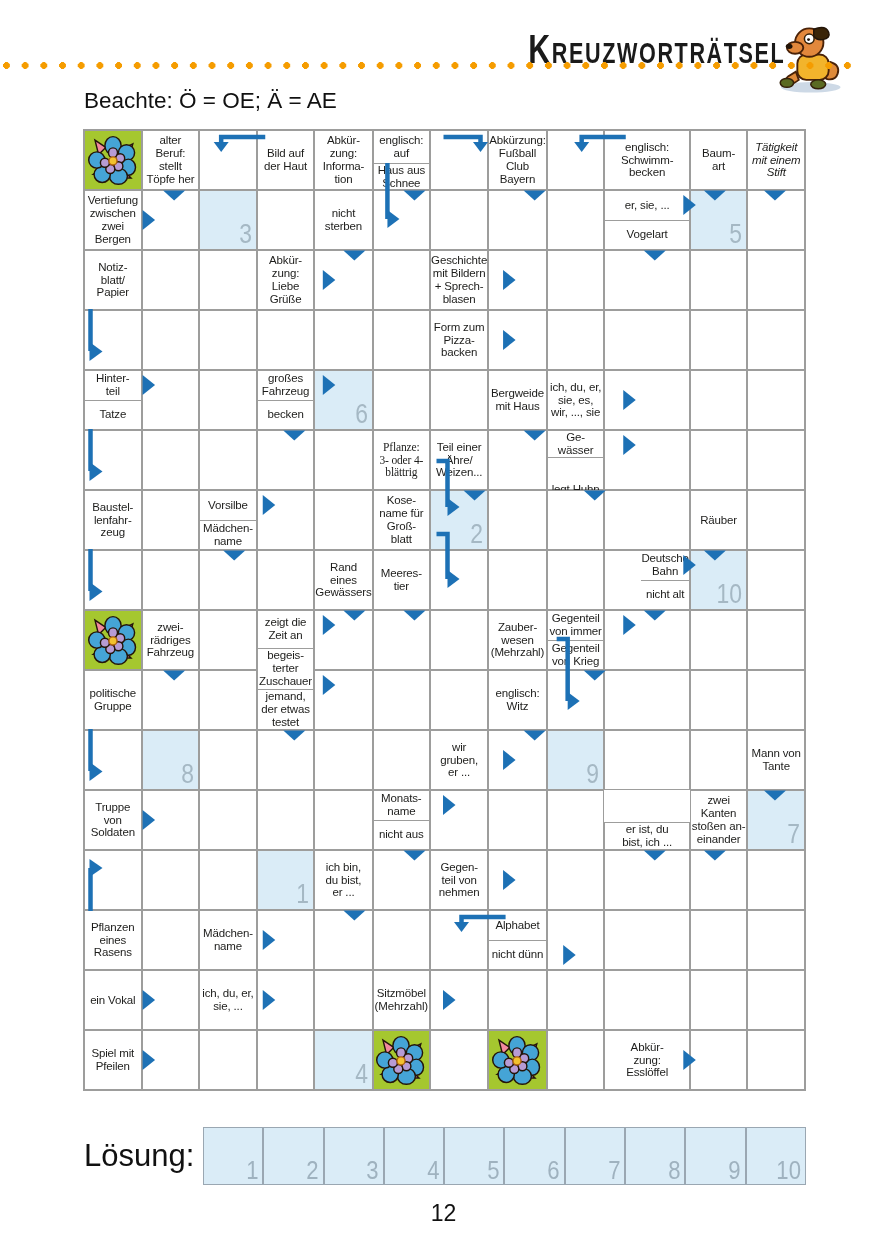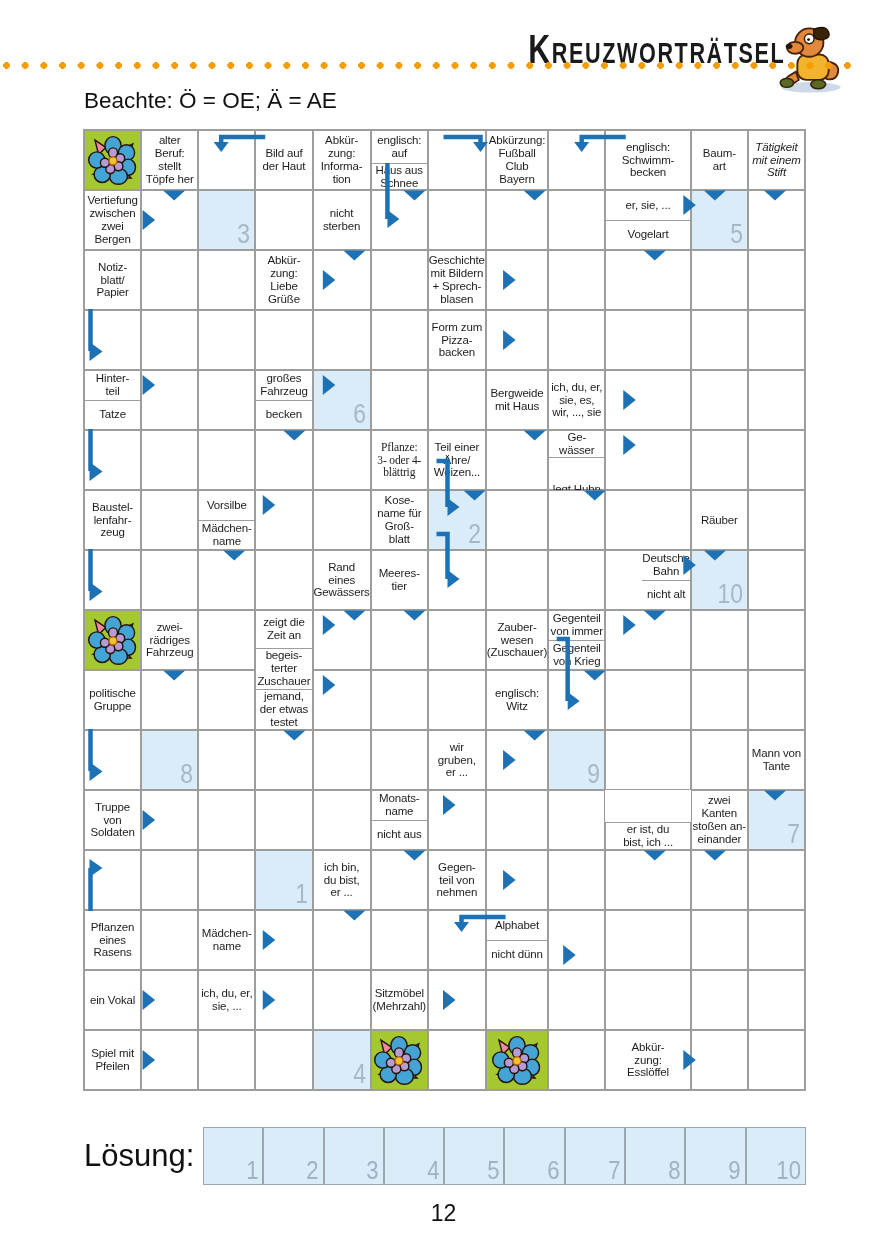--- a/index.html
+++ b/index.html
@@ -373,21 +373,21 @@
 der etwas
 testet</div>
       </div>
     </div>
     <div class="cell" style="grid-area: 9 / 5;"></div>
     <div class="cell" style="grid-area: 9 / 6;"></div>
     <div class="cell" style="grid-area: 9 / 7;"></div>
     <div class="cell" style="grid-area: 9 / 8;">
       <div class="txt">Zauber-
 wesen
-(Zuschauer)</div>
+(Mehrzahl)</div>
     </div>
     <div class="cell split" style="grid-area: 9 / 9;">
       <div class="half h1">
         <div class="txt">Gegenteil
 von immer</div>
       </div>
       <div class="half">
         <div class="txt">Gegenteil
 von Krieg</div>
       </div>

